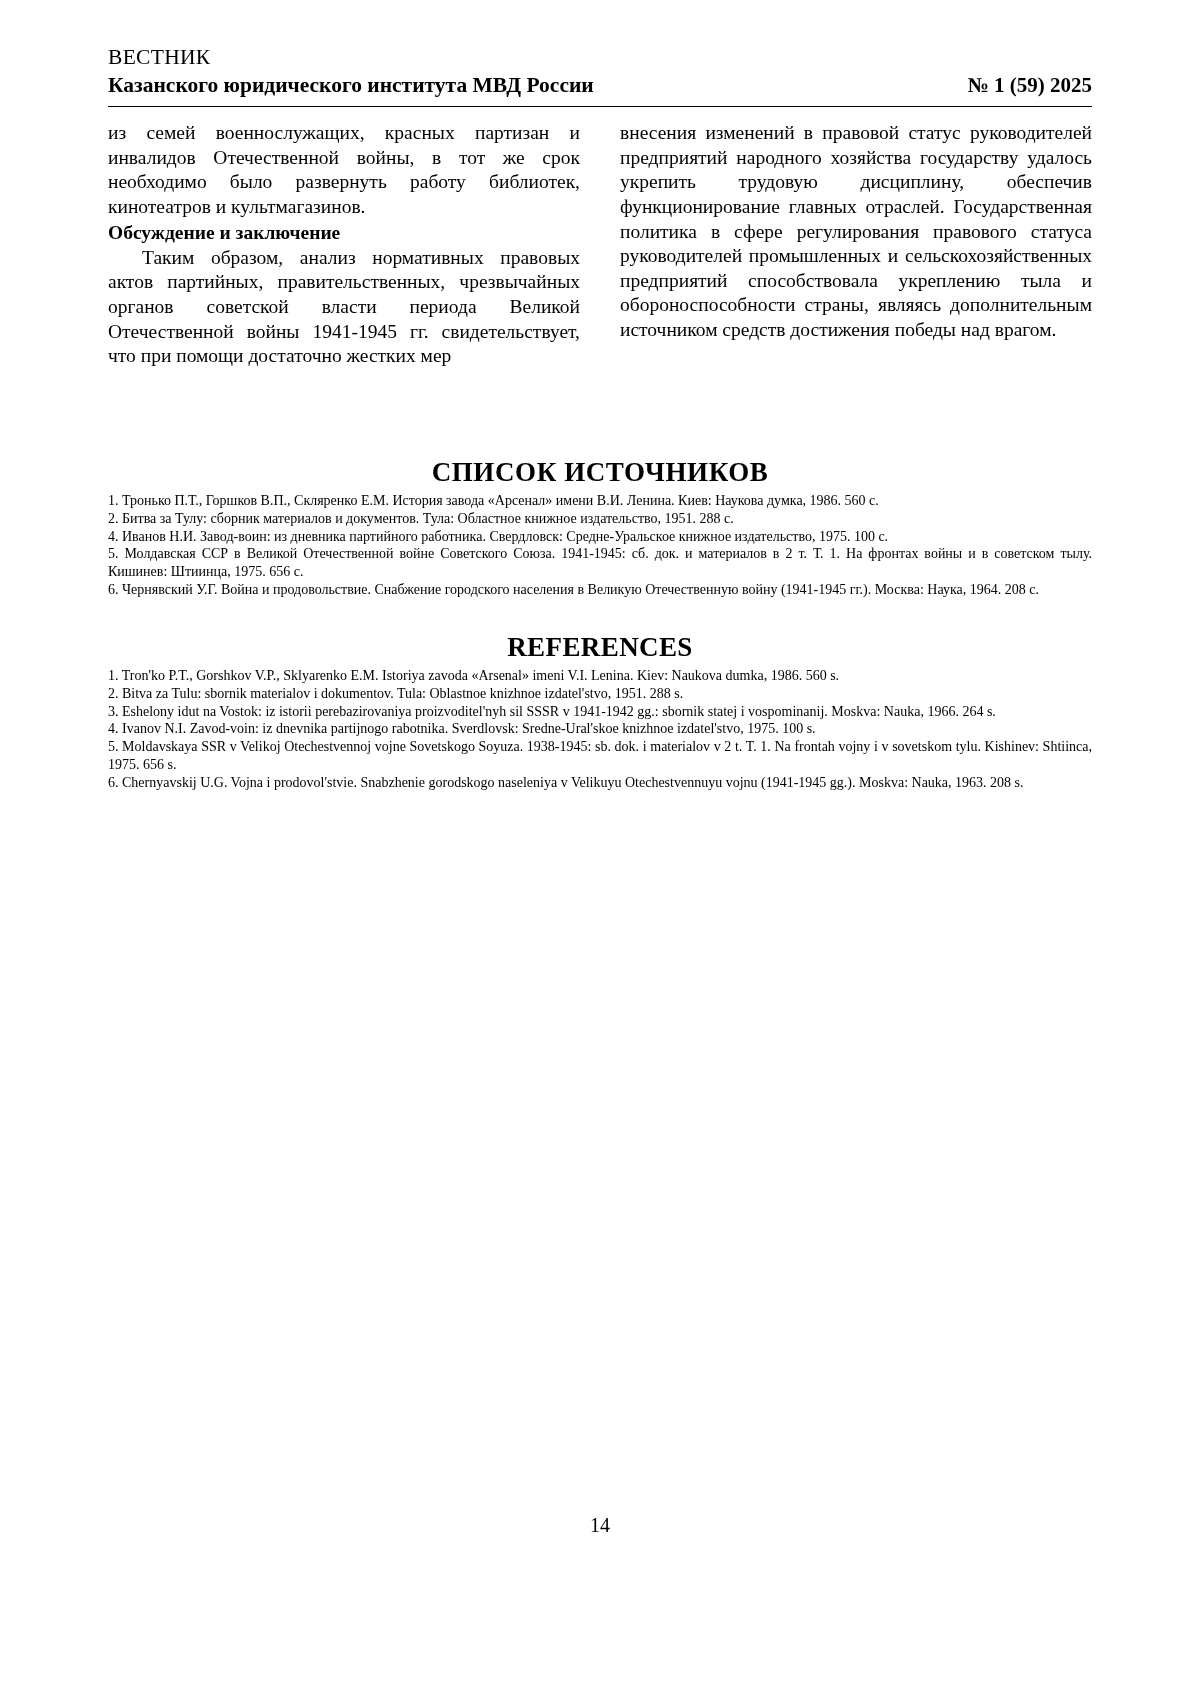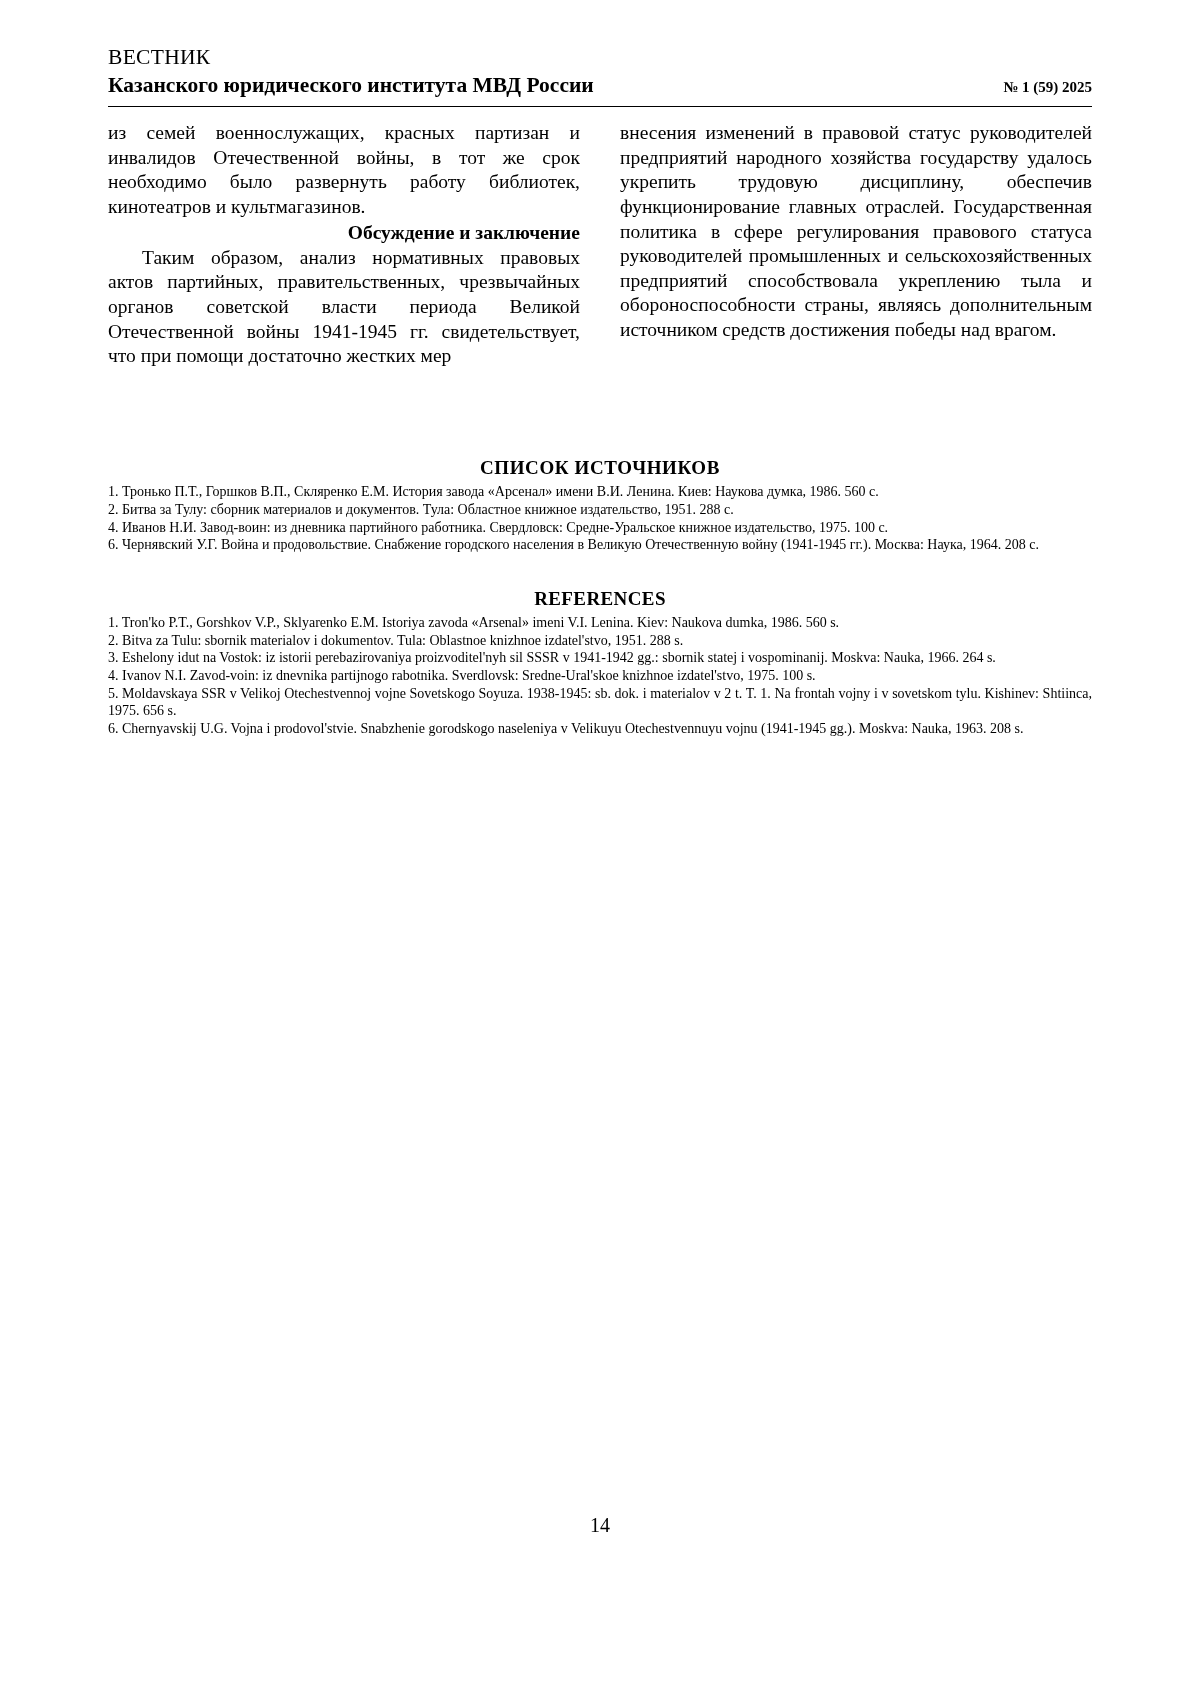--- a/index.html
+++ b/index.html
@@ -41,21 +41,21 @@
     display: flex;
     justify-content: space-between;
     align-items: baseline;
     line-height: 1.30;
     font-weight: bold;
   }
   .masthead-line2 {
     font-size: 21.5px;
   }
   .issue {
-    font-size: 15px;
+    font-size: 21px;
   }
   .rule {
     border-bottom: 1.6px solid #000;
     margin-top: 6px;
     width: 100%;
   }
   
   .columns {
     margin-top: 14px;
     display: flex;
@@ -69,34 +69,34 @@
     text-justify: inter-word;
     hyphens: manual;
   }
   .col p {
     margin: 0;
   }
   .indent {
     text-indent: 34px;
   }
   .subhead {
-    text-align: right;
+    text-align: left;
     font-weight: bold;
     margin: 0;
     font-size: 19.5px;
     line-height: 1.35;
   }
   
   .section {
     margin-top: 88px;
   }
   .section-title {
     text-align: center;
     font-weight: bold;
-    font-size: 19px;
+    font-size: 27px;
     letter-spacing: 0.6px;
     margin-bottom: 4px;
   }
   .refs {
     font-size: 14px;
     line-height: 1.265;
     text-align: justify;
   }
   .refs .ref {
     margin: 0;
@@ -142,20 +142,21 @@
         <p>внесения изменений в правовой статус руководителей предприятий народного хозяйства государству удалось укрепить трудовую дисциплину, обеспечив функционирование главных отраслей. Государственная политика в сфере регулирования правового статуса руководителей промышленных и сельскохозяйственных предприятий способствовала укреплению тыла и обороноспособности страны, являясь дополнительным источником средств достижения победы над врагом.</p>
       </div>
     </div>
 
     <div class="section">
       <div class="section-title">СПИСОК ИСТОЧНИКОВ</div>
       <div class="refs">
         <p class="ref">1. Тронько П.Т., Горшков В.П., Скляренко Е.М. История завода «Арсенал» имени В.И. Ленина. Киев: Наукова думка, 1986. 560 с.</p>
         <p class="ref">2. Битва за Тулу: сборник материалов и документов. Тула: Областное книжное издательство, 1951. 288 с.</p>
         <p class="ref">4. Иванов Н.И. Завод-воин: из дневника партийного работника. Свердловск: Средне-Уральское книжное издательство, 1975. 100 с.</p>
+        <p class="ref">5. Молдавская ССР в Великой Отечественной войне Советского Союза. 1941-1945: сб. док. и материалов в 2 т. Т. 1. На фронтах войны и в советском тылу. Кишинев: Штиинца, 1975. 656 с.</p>
         <p class="ref">6. Чернявский У.Г. Война и продовольствие. Снабжение городского населения в Великую Отечественную войну (1941-1945 гг.). Москва: Наука, 1964. 208 с.</p>
       </div>
     </div>
 
     <div class="section2">
       <div class="section-title">REFERENCES</div>
       <div class="refs">
         <p class="ref">1. Tron'ko P.T., Gorshkov V.P., Sklyarenko E.M. Istoriya zavoda «Arsenal» imeni V.I. Lenina. Kiev: Naukova dumka, 1986. 560 s.</p>
         <p class="ref">2. Bitva za Tulu: sbornik materialov i dokumentov. Tula: Oblastnoe knizhnoe izdatel'stvo, 1951. 288 s.</p>
         <p class="ref">3. Eshelony idut na Vostok: iz istorii perebazirovaniya proizvoditel'nyh sil SSSR v 1941-1942 gg.: sbornik statej i vospominanij. Moskva: Nauka, 1966. 264 s.</p>

